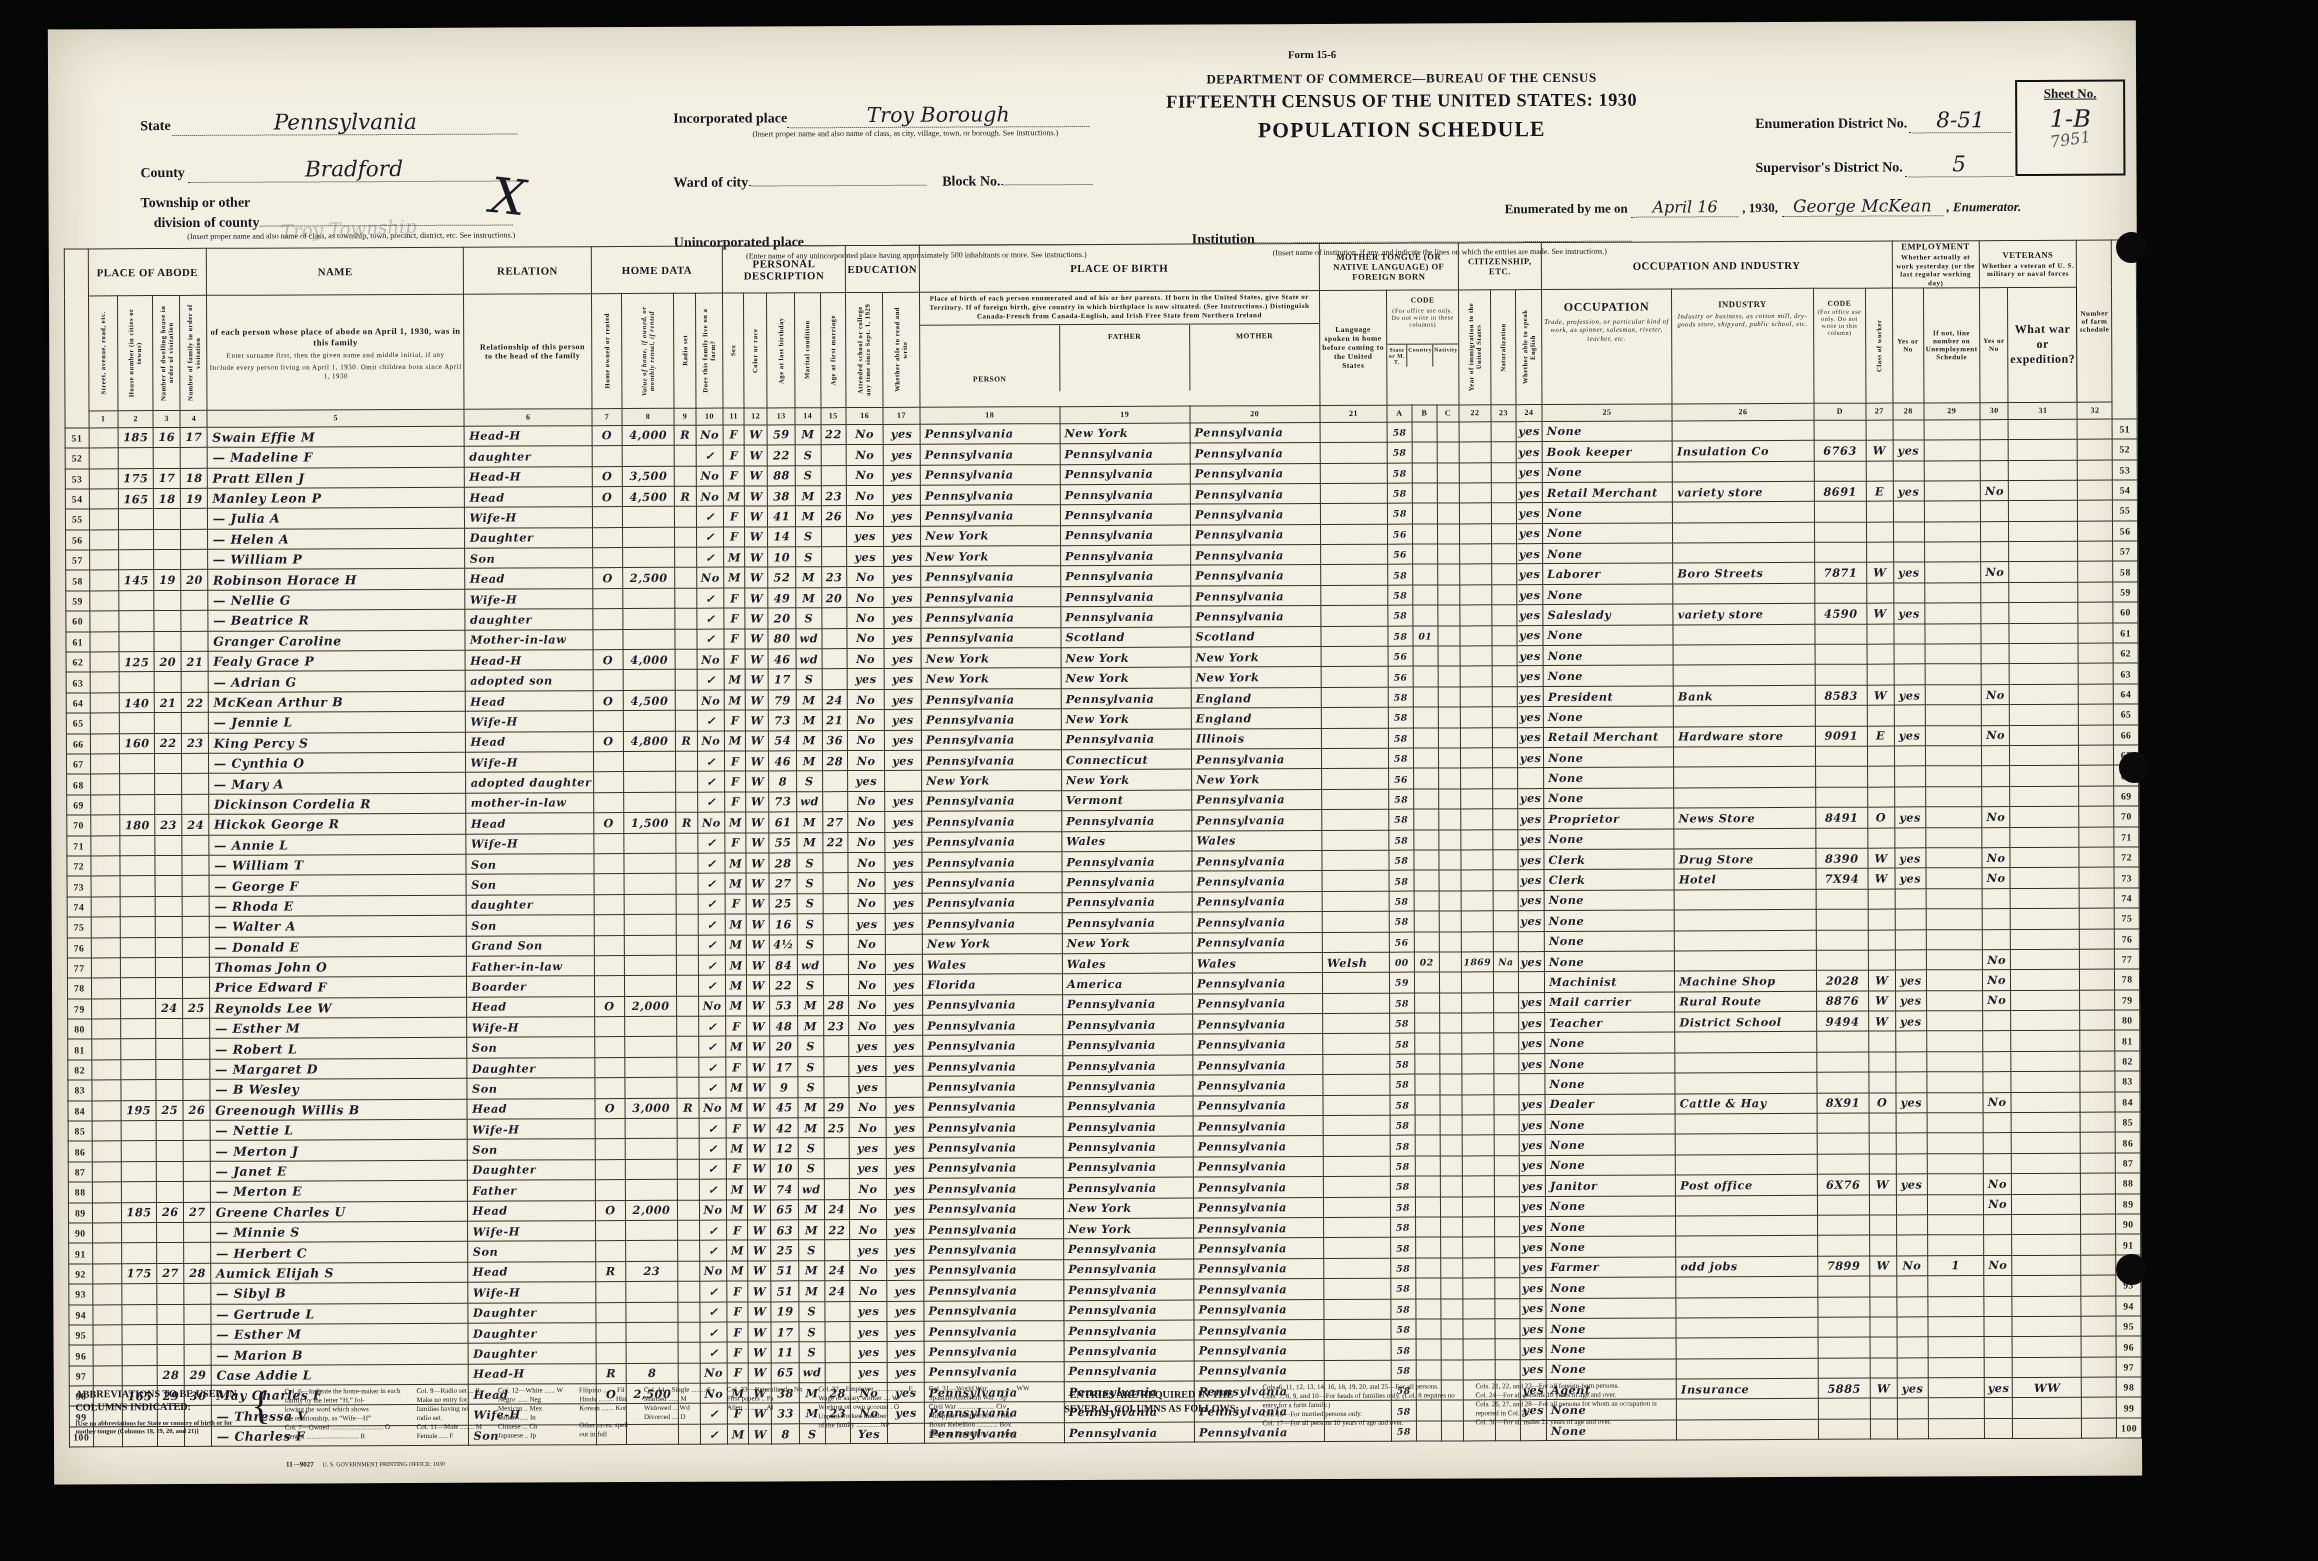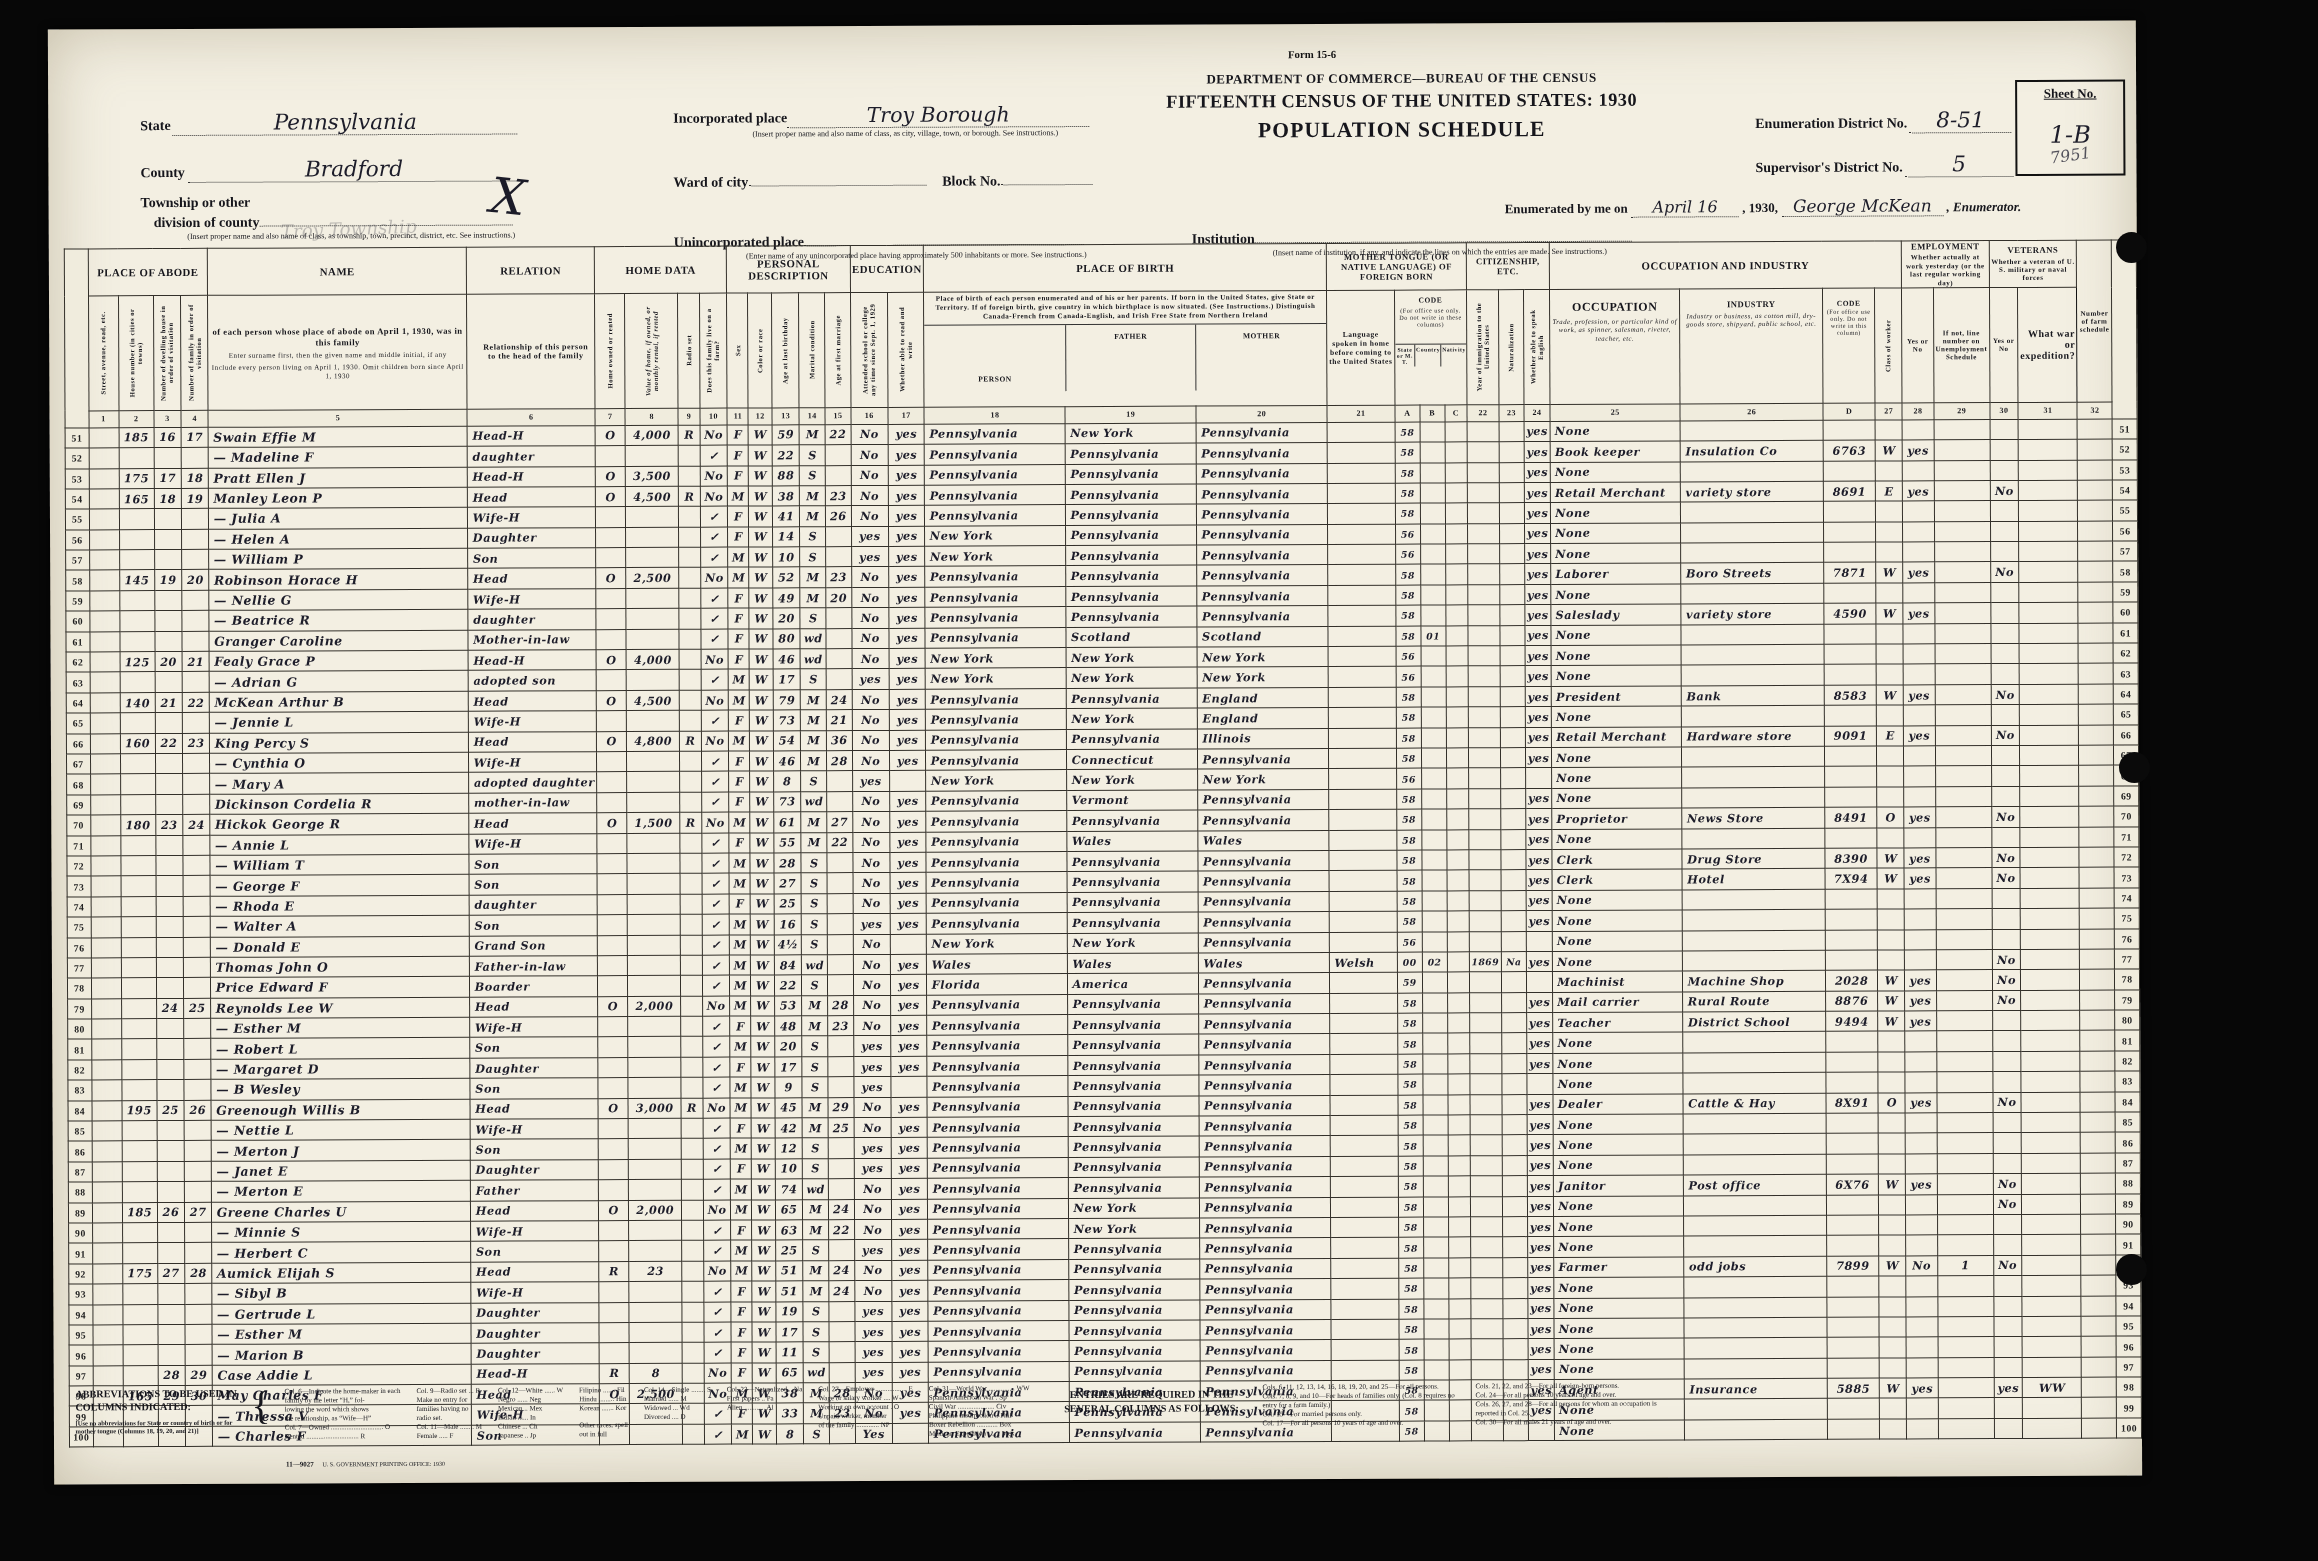--- a/index.html
+++ b/index.html
@@ -15,21 +15,21 @@
   .fld-note{font-size:8px;text-align:center;margin-top:1.1px;}
   .hdr-abs{position:absolute;}
   .title-block{position:absolute;left:1057px;top:47px;width:593px;text-align:center;}
   .dept{font-weight:bold;font-size:13px;letter-spacing:0.5px;}
   .census{font-weight:bold;font-size:18.3px;letter-spacing:0.5px;margin-top:4.3px;}
   .sched{font-weight:bold;font-size:21.6px;letter-spacing:1.1px;margin-top:5.4px;}
   .formno{position:absolute;left:1240px;top:24px;font-weight:bold;font-size:10.8px;}
   .sheetbox{position:absolute;left:1967px;top:59px;width:106px;height:92px;border:2.7px solid #111;
             text-align:center;}
   .sheetbox .lbl{font-weight:bold;font-size:13px;margin-top:4.3px;text-decoration:underline;}
-  .sheetbox .val{font-size:24px;margin-top:19px;}
+  .sheetbox .val{font-size:24px;margin-top:3px;}
   .sheetbox .scrawl{font-size:16px;color:#2c2c3a;transform:rotate(-8deg);margin-top:-3.2px;opacity:.8;}
   .xmark{position:absolute;font-size:49px;font-family:"DejaVu Serif",serif;font-style:italic;
          color:#1b1b28;transform:rotate(6deg);line-height:1;}
   .ghost{position:absolute;font-size:18.3px;opacity:.25;transform:rotate(-2deg);}
   
   table.census{border-collapse:collapse;table-layout:fixed;position:absolute;left:15px;top:215px;
                border:1.6px solid #111;}
   table.census th, table.census td{border:0.5px solid #33302a;padding:0 1.6px;overflow:hidden;white-space:nowrap;}
   table.census thead th{white-space:normal;}
   th.grp{font-size:10.8px;font-weight:bold;letter-spacing:0.5px;height:42px;vertical-align:middle;text-align:center;}
@@ -309,21 +309,21 @@
           <th class="sub" style="vertical-align:top;padding-top:9.7px;">
             <div style="font-size:7.5px;">CODE</div>
             <div class="smallnote" style="white-space:normal;">(For office use only.  Do not write in this column)</div>
           </th>
           <th class="sub">
               <div class="vert">Class of worker</div>
             </th>
           <th class="sub gb" style="font-size:7px;white-space:normal;">Yes or No</th>
           <th class="sub" style="font-size:7px;white-space:normal;">If not, line number on Unemployment Schedule</th>
           <th class="sub gb" style="font-size:7px;white-space:normal;">Yes or No</th>
-          <th class="sub" style="font-size:10px;white-space:normal;text-align:right;">What war or expedition?</th>
+          <th class="sub" style="font-size:12px;white-space:normal;">What war or expedition?</th>
         </tr>
         <tr id="numrow">
             <th class="numrow">1</th>
             <th class="numrow">2</th>
             <th class="numrow">3</th>
             <th class="numrow">4</th>
             <th class="numrow">5</th>
             <th class="numrow">6</th>
             <th class="numrow">7</th>
             <th class="numrow">8</th>

